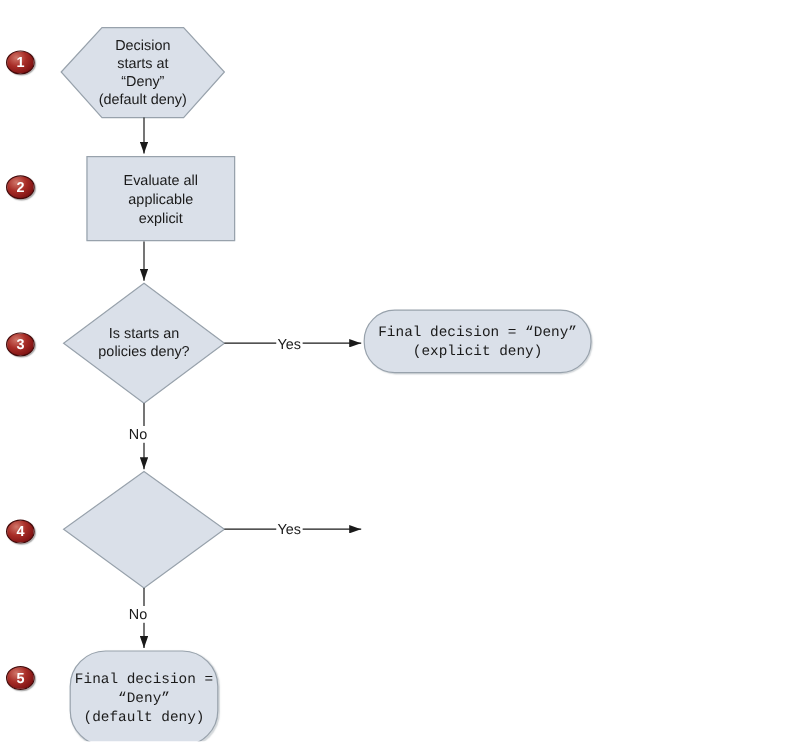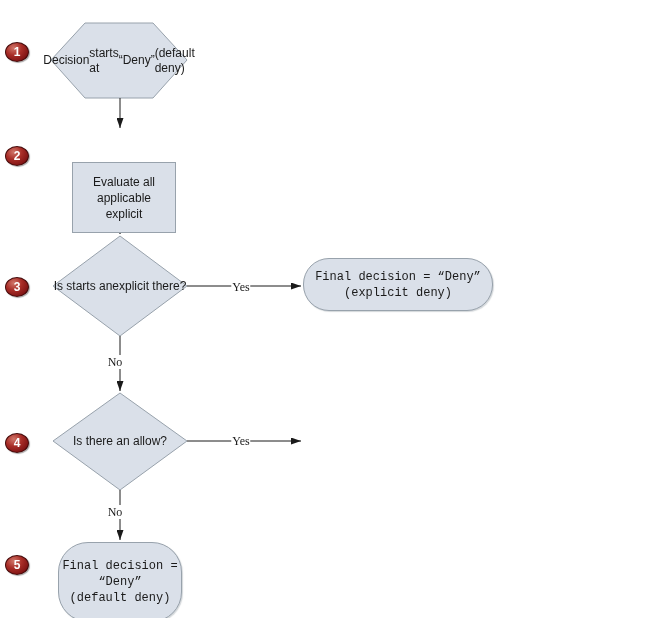--- a/index.html
+++ b/index.html
@@ -2,39 +2,39 @@
 <html><head>
 <meta charset="utf-8">
 <style>
   html,body{margin:0;padding:0;background:#ffffff;}
   .canvas{
     position:relative;width:661px;height:618px;background:#ffffff;overflow:hidden;
     font-family:"Liberation Sans", sans-serif;color:#1a1a1a;
   }
   .connector-layer{position:absolute;left:0;top:0;width:661px;height:618px;}
   .node-label{
-    position:absolute;display:flex;align-items:center;justify-content:center;
+    position:absolute;display:flex;flex-direction:column;align-items:center;justify-content:center;
     text-align:left;font-size:12px;line-height:15px;
   }
   .box{
     position:absolute;box-sizing:border-box;background:#dae0e9;border:1px solid #98a2ac;
     display:flex;flex-direction:column;align-items:center;justify-content:center;
     text-align:center;font-size:12px;line-height:16px;
   }
   .terminator{box-shadow:1px 1px 1px rgba(130,140,150,0.35);font-family:Liberation Mono, monospace;}
   .badge{
     position:absolute;width:24px;height:20px;border-radius:50%;box-sizing:border-box;
     background:radial-gradient(ellipse at 35% 28%, #d0766a 0%, #a82d27 40%, #7e1213 78%, #690c0d 100%);
     border:1px solid #430a0a;color:#ffffff;font-weight:bold;font-size:12px;
     display:flex;align-items:center;justify-content:center;
     box-shadow:1px 1px 1px rgba(0,0,0,0.35);
   }
   .edge-label{
     position:absolute;transform:translate(-50%,-50%);
-    background:#ffffff;padding:0 1px;font-size:12px;line-height:14px;font-family:Liberation Serif, serif;
+    background:#ffffff;padding:0 1px;font-size:12px;line-height:14px;
   }
 </style>
 </head>
 <body>
 
 <div class="canvas">
 
   <svg class="connector-layer" width="661" height="618" viewBox="0 0 661 618" xmlns="http://www.w3.org/2000/svg">
     <defs>
       <marker id="arrow" viewBox="0 0 10 7" refX="10" refY="3.5" markerWidth="10" markerHeight="7" markerUnits="userSpaceOnUse" orient="auto">
@@ -60,39 +60,36 @@
   <div class="badge" style="left:5px;top:433px;">4</div>
   <div class="badge" style="left:5px;top:555px;">5</div>
 
   <div class="node-label" style="left:51px;top:23px;width:136px;height:75px;">
     <div>Decision</div>
     <div>starts at</div>
     <div>“Deny”</div>
     <div>(default deny)</div>
   </div>
 
-  <div class="box" style="left:72px;top:130px;width:104px;height:71px;margin-top:32px;">
+  <div class="box" style="left:72px;top:130px;width:124px;height:71px;">
     <div>Evaluate all</div>
     <div>applicable</div>
     <div>explicit</div>
   </div>
 
   <div class="node-label" style="left:53px;top:236px;width:134px;height:100px;">
     <div>Is starts an</div>
-    <div>explicit there?</div>
+    <div>policies deny?</div>
   </div>
 
   <div class="box terminator" style="left:303px;top:258px;width:190px;height:53px;border-radius:26px;">
     <div>Final decision = “Deny”</div>
     <div>(explicit deny)</div>
   </div>
 
-  <div class="node-label" style="left:53px;top:393px;width:134px;height:97px;">
-    <div>Is there an allow?</div>
-  </div>
 
 
   <div class="box terminator" style="left:58px;top:542px;width:124px;height:80px;border-radius:30px;">
     <div>Final decision =</div>
     <div>“Deny”</div>
     <div>(default deny)</div>
   </div>
 
   <div class="edge-label" style="left:241px;top:287px;">Yes</div>
   <div class="edge-label" style="left:115px;top:362px;">No</div>

